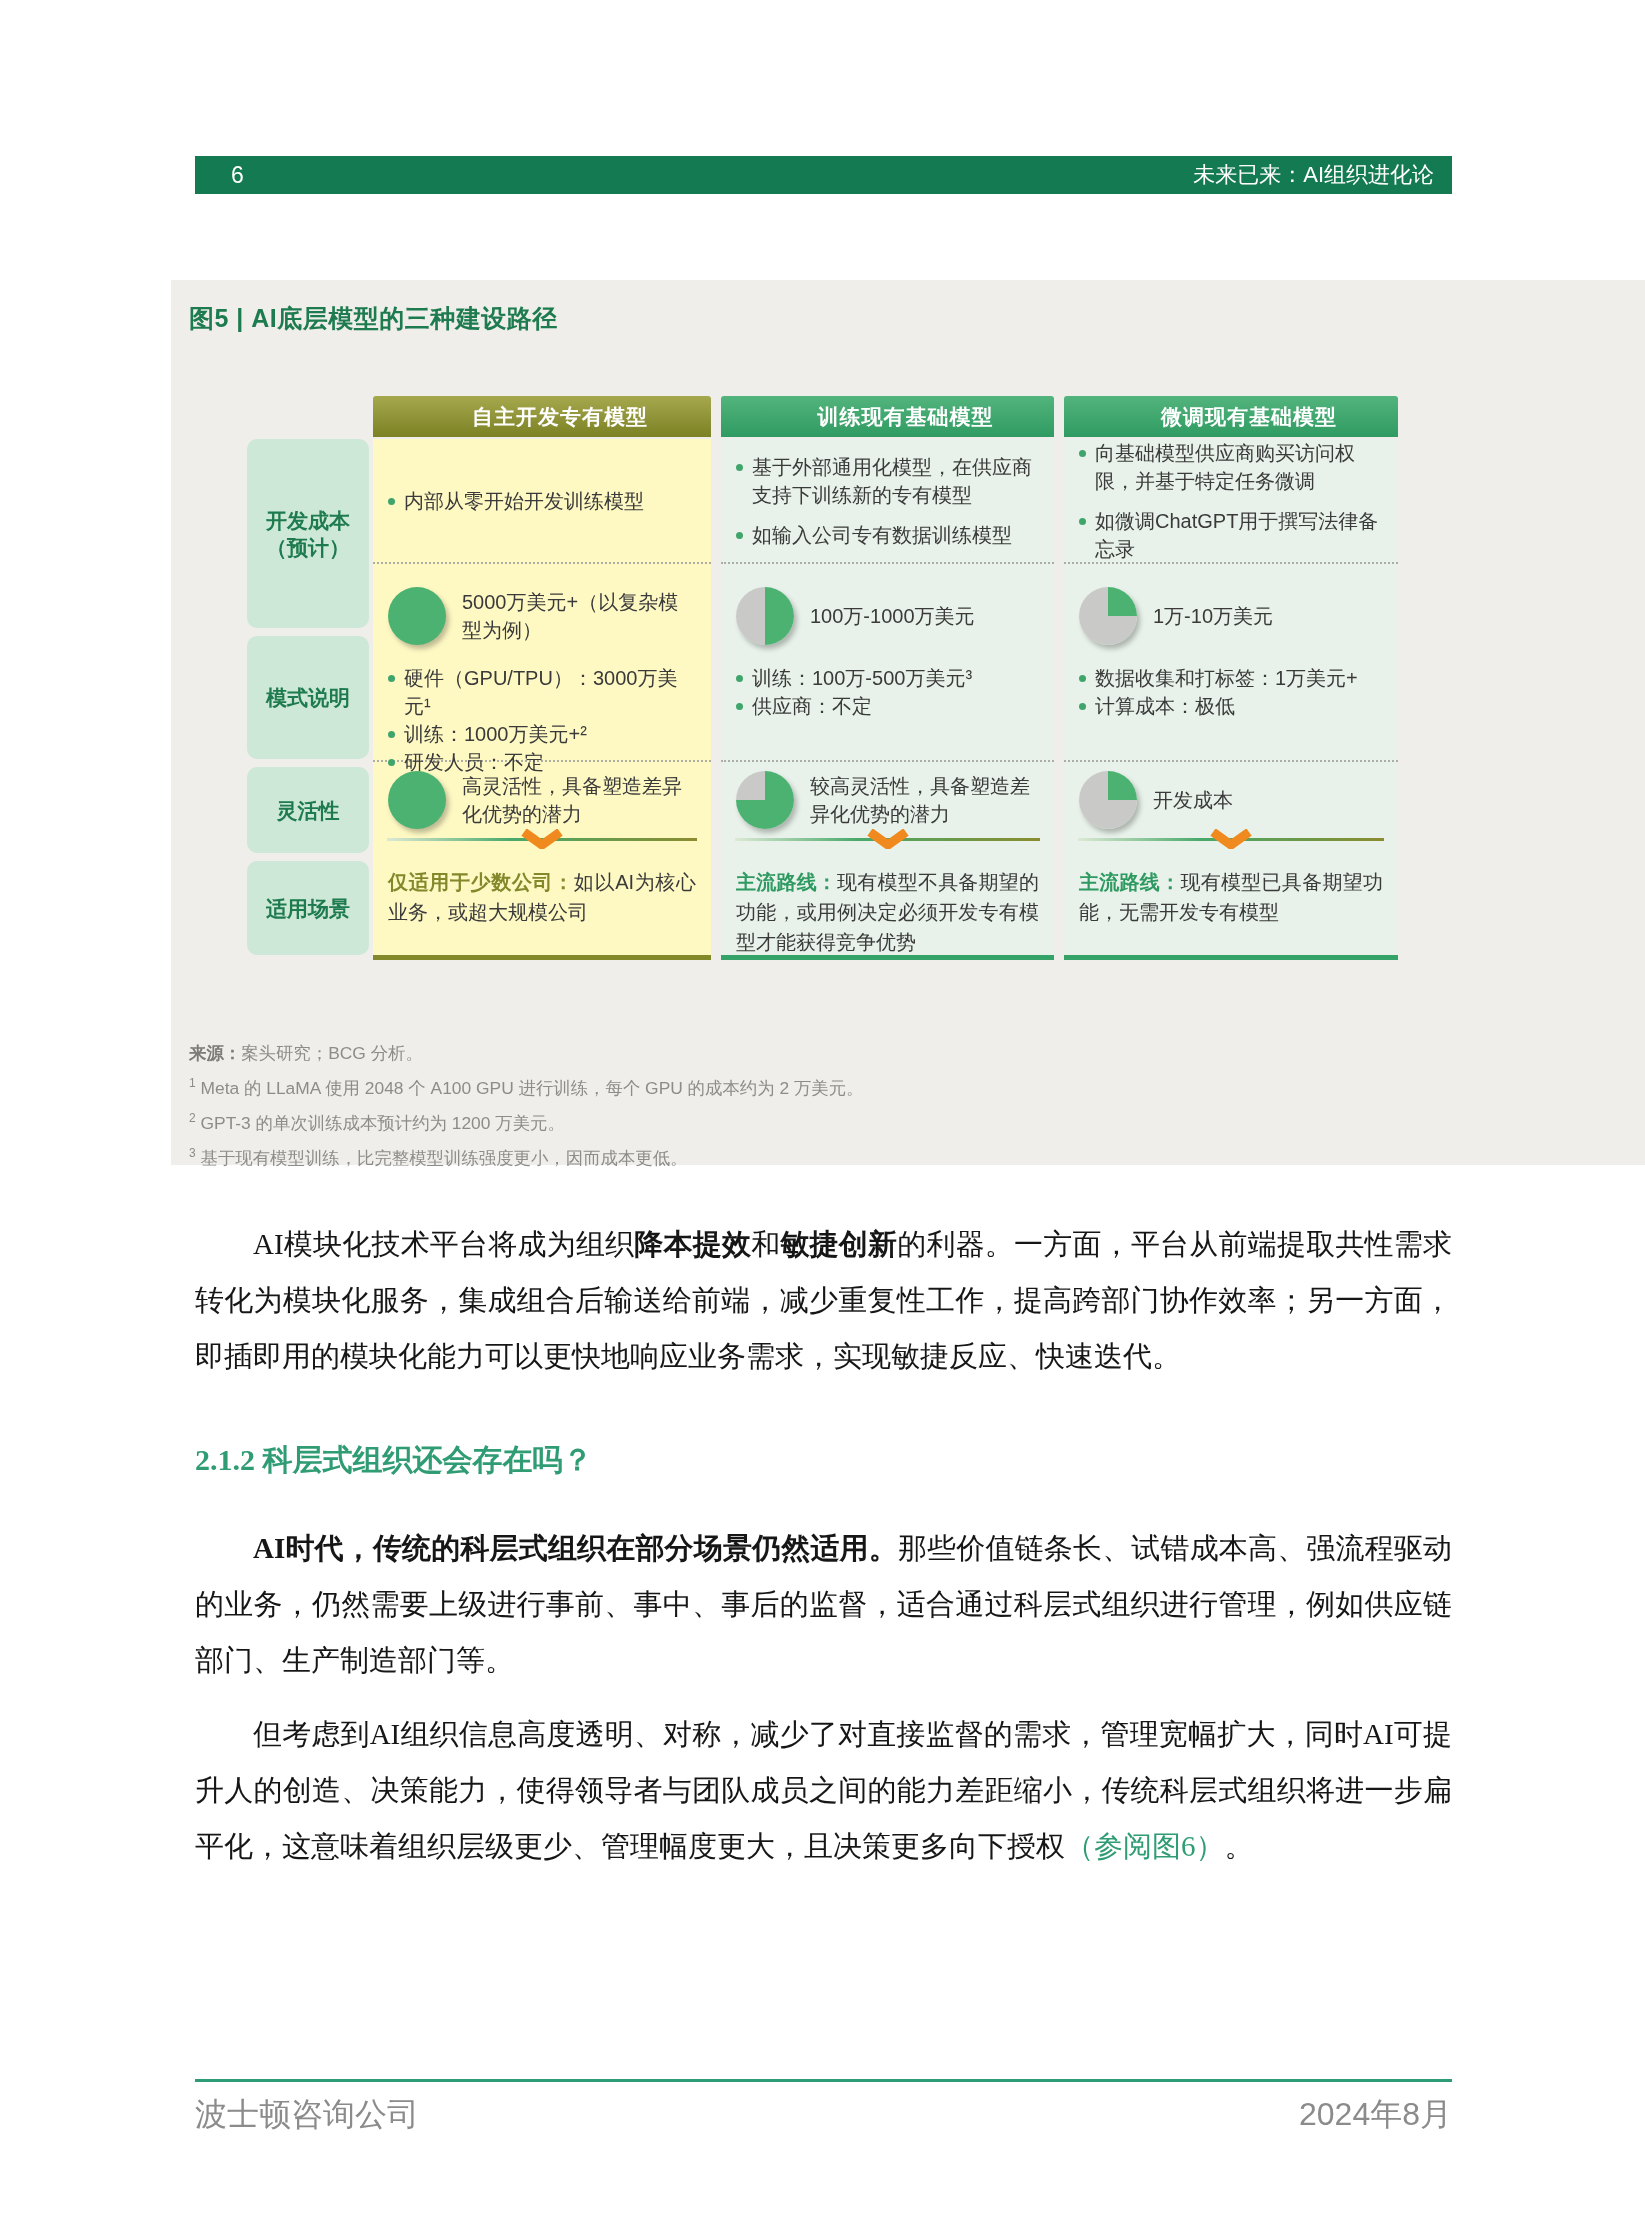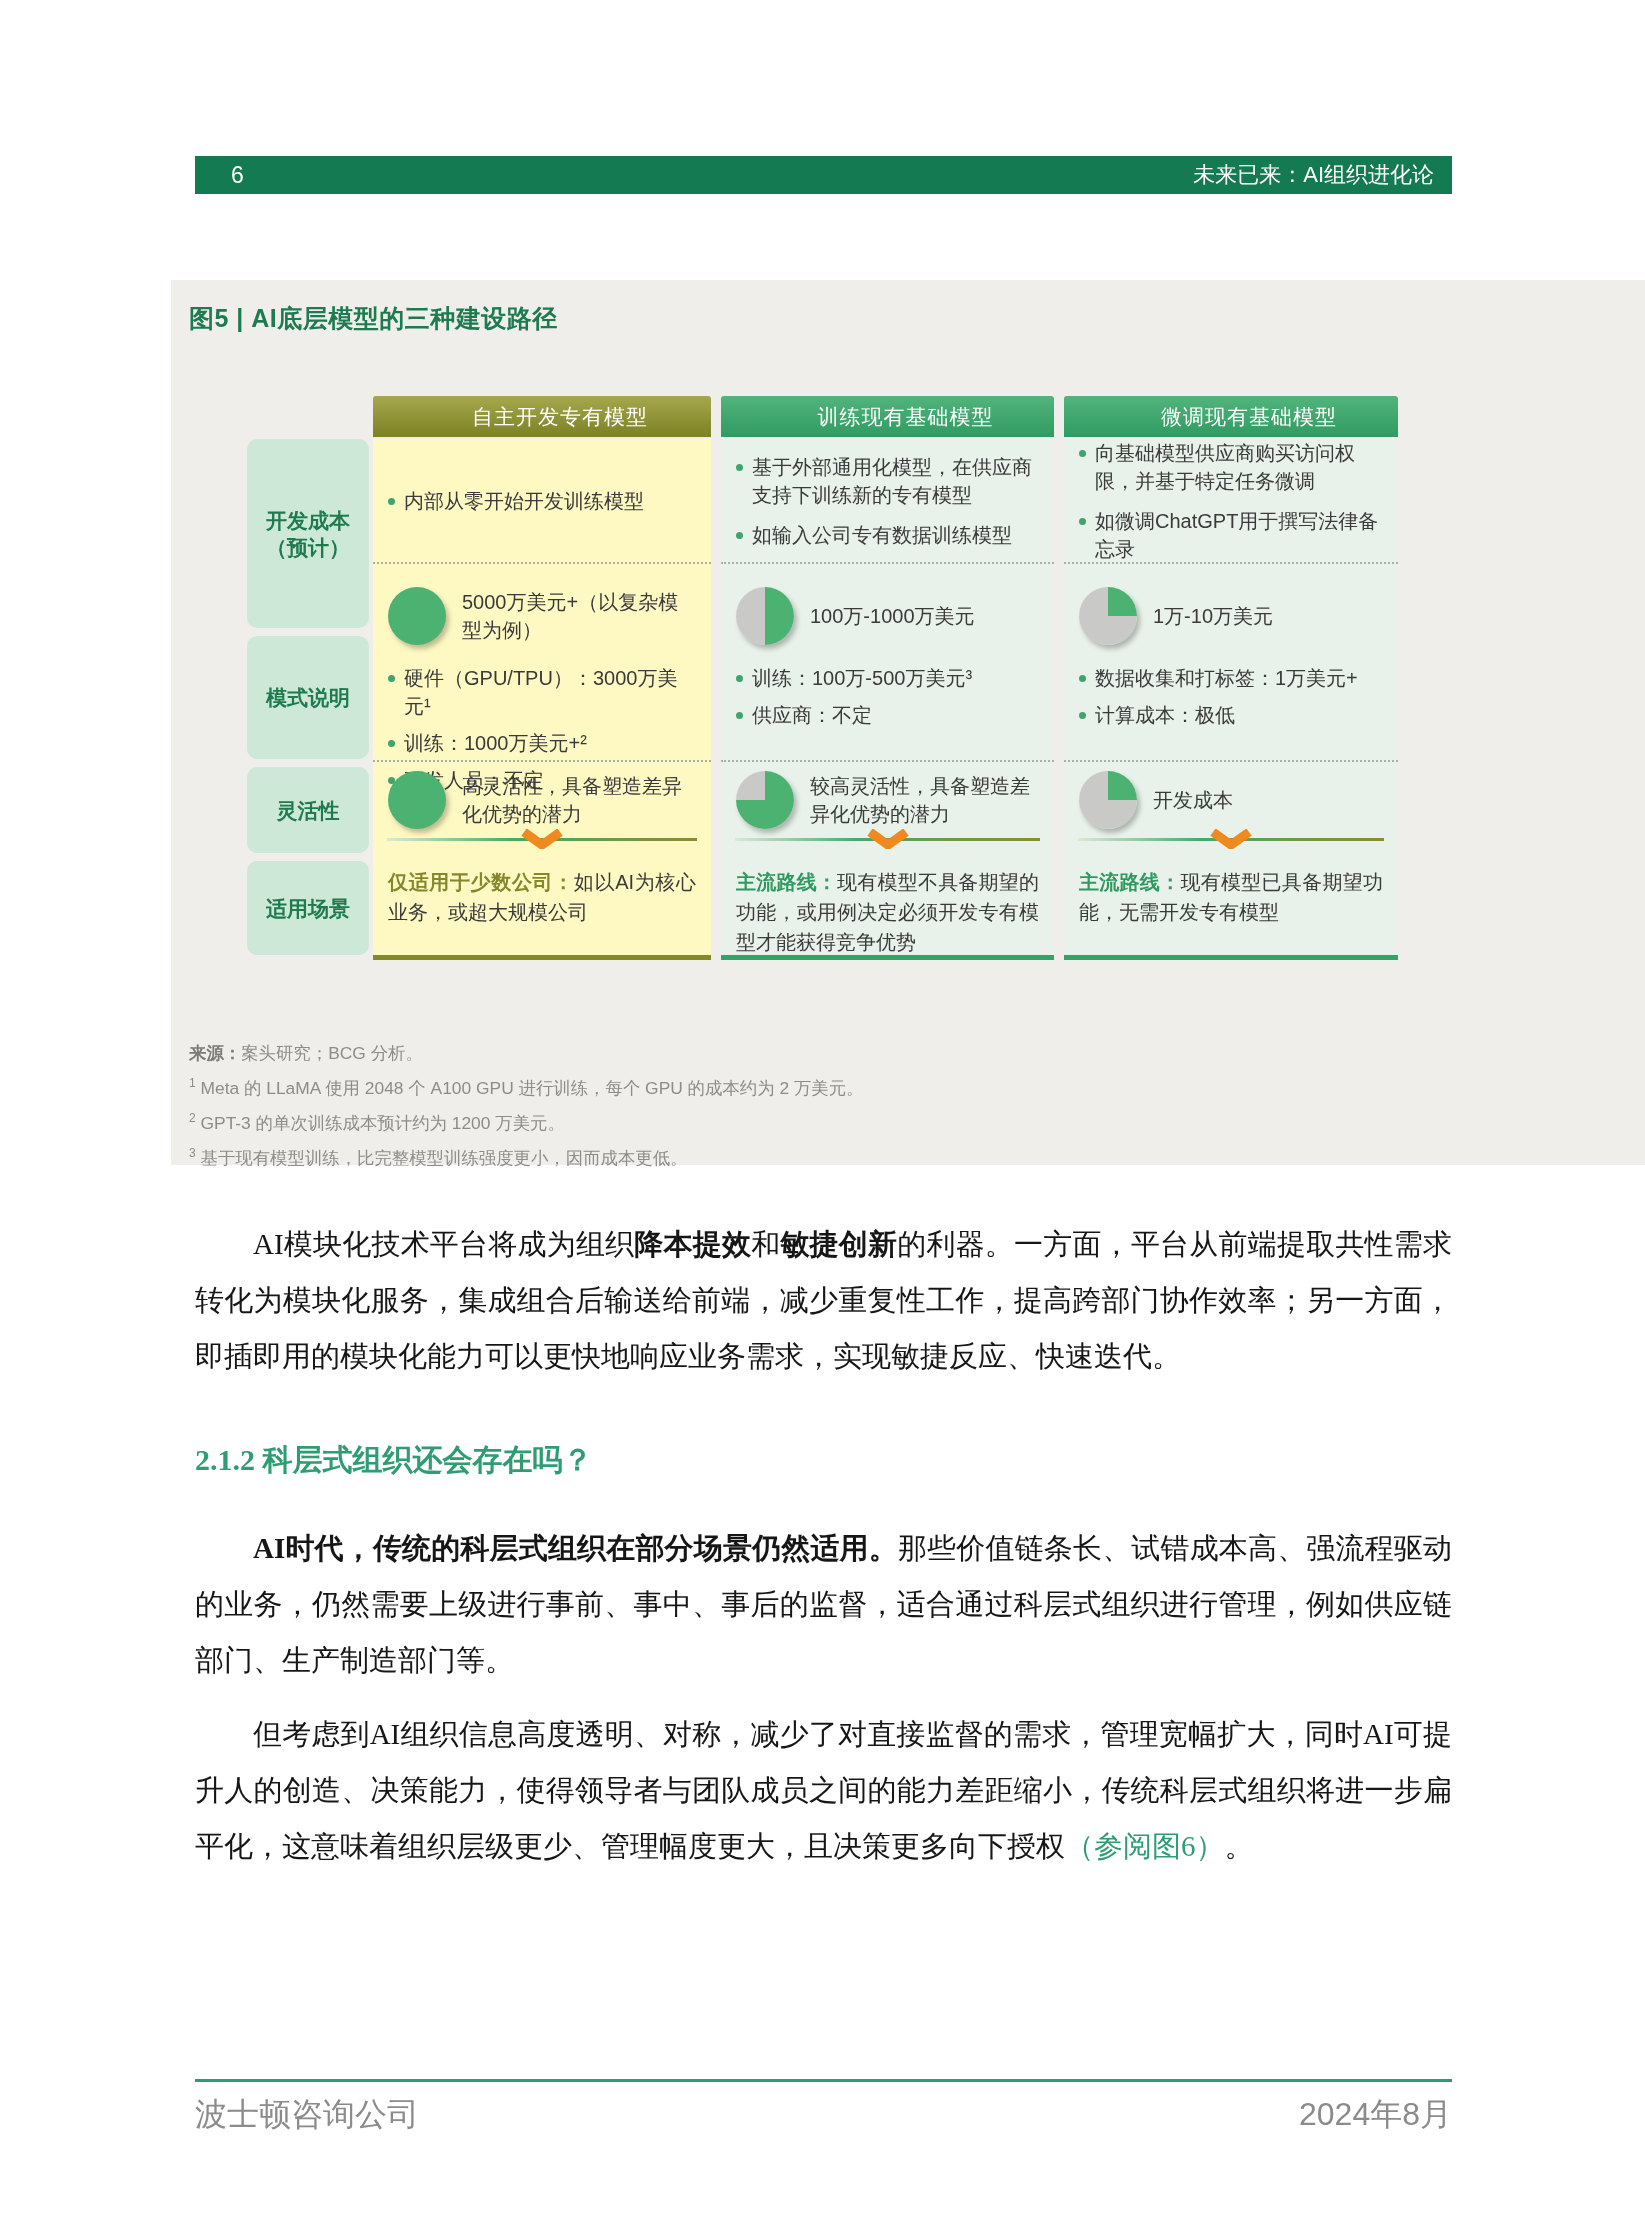--- a/index.html
+++ b/index.html
@@ -24,40 +24,40 @@
              text-align:center;line-height:27px;}
   .lb1{height:123px;margin-bottom:8px;}
   .lb2{height:189px;margin-bottom:8px;}
   .lb3{height:86px;margin-bottom:8px;}
   .lb4{height:94px;}
 
   .col{width:338px;margin-right:10px;display:flex;flex-direction:column;}
   .col:last-child{margin-right:0;width:334px;}
   .col2{width:333px;}
   .col-header{height:41px;border-radius:3px 3px 0 0;display:flex;align-items:center;justify-content:center;
-              color:#fff;font-weight:normal;font-size:21px;letter-spacing:1px;padding-left:36px;}
+              color:#fff;font-weight:bold;font-size:21px;letter-spacing:1px;padding-left:36px;}
   .hdr-olive{background:linear-gradient(#A6A84E,#7C8124);}
   .hdr-green{background:linear-gradient(#52B47C,#2F9B62);}
   .col-body{margin-top:2px;border-bottom:5px solid #35A268;box-sizing:content-box;}
   .body-olive{background:#fef9c3;border-bottom-color:#83882B;}
   .body-green{background:#E8F2EA;}
 
   .r-mode{height:123px;box-sizing:border-box;display:flex;flex-direction:column;justify-content:center;
           padding:4px 15px;gap:12px;}
   .r-cost{height:198px;box-sizing:border-box;border-top:2px dotted #ADADA8;padding:16px 15px 0;}
   .r-flex{height:95px;box-sizing:border-box;border-top:2px dotted #ADADA8;display:flex;flex-direction:column;padding-top:8px;}
   .r-scen{height:100px;box-sizing:border-box;padding:12px 15px 0;font-size:20px;line-height:30px;color:#3A3A3A;text-align:justify;}
 
   .bullet{display:flex;font-size:20px;line-height:28px;color:#3A3A3A;}
   .bullet .dot{flex:0 0 auto;width:7px;height:7px;border-radius:50%;background:#3FA56B;margin:11px 9px 0 0;}
   .cost-top{display:flex;align-items:center;min-height:72px;}
   .pie{width:58px;height:58px;border-radius:50%;flex:0 0 auto;margin-right:16px;
        box-shadow:3px 4px 5px rgba(0,0,0,.25);background:#4CB271;}
   .cost-headline{font-size:20px;line-height:28px;color:#3A3A3A;}
-  .cost-bullets{margin-top:12px;display:flex;flex-direction:column;gap:9px;}
+  .cost-bullets{margin-top:12px;display:flex;flex-direction:column;}
 
   .flex-top{display:flex;align-items:center;flex:1;padding:0 15px;}
   .divider{position:relative;height:20px;margin:0 14px 6px;}
   .divider .line{position:absolute;left:0;right:0;top:9px;height:3px;
                  background:linear-gradient(90deg,#DCE9D4,#49A96A 40%,#8A8C2E);}
   .divider svg{position:absolute;left:50%;top:0;transform:translateX(-50%);}
 
   .lead-olive{color:#83882B;font-weight:bold;}
   .lead-green{color:#2E9A61;font-weight:bold;}
 

